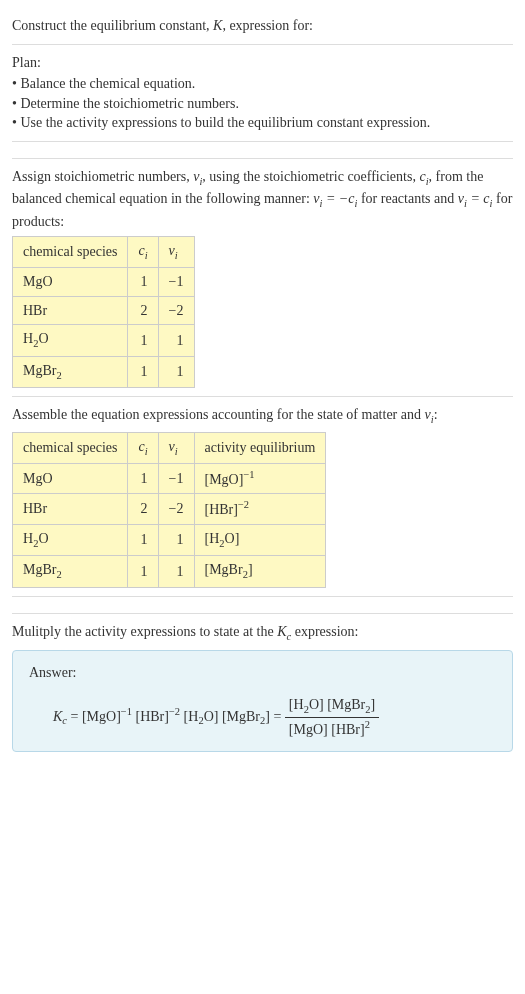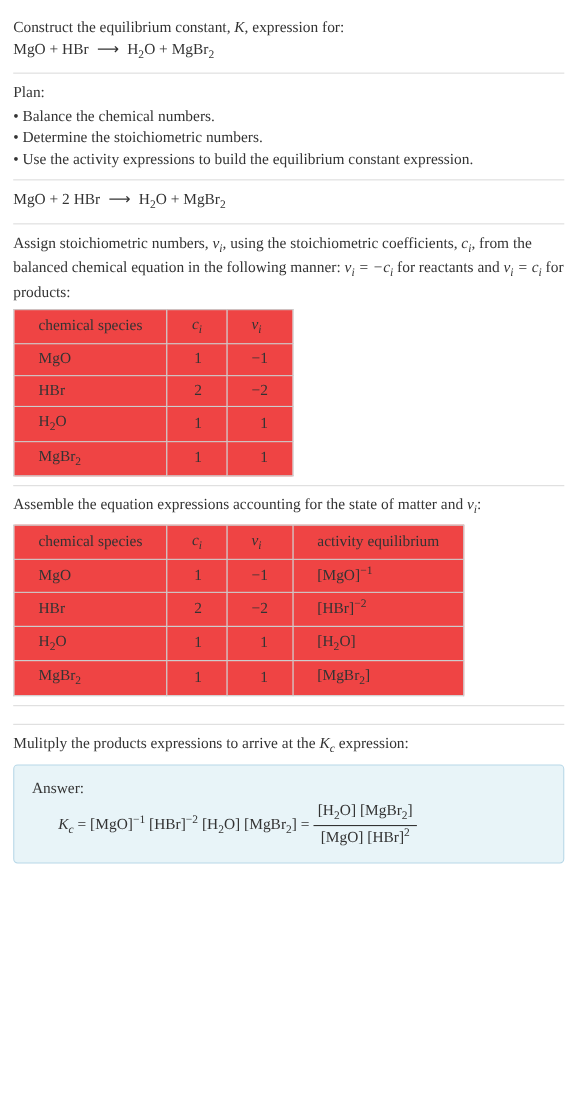--- a/index.html
+++ b/index.html
@@ -44,47 +44,46 @@
     }
     ul.plan li::before {
       content: "• ";
     }
     table {
       border-collapse: collapse;
       margin-top: 4px;
     }
     td, th {
       border: 1px solid #ccc;
-      padding: 4px 22px;
+      padding: 4px 10px;
       text-align: left;
       font-weight: normal;
-      background: #ef4444;
+      background: #fef9c3;
       white-space: nowrap;
     }
     td.num {
       text-align: right;
     }
     .answer-box {
       background: #e8f4f8;
       border: 1px solid #b8d8e8;
       border-radius: 4px;
       padding: 12px 16px;
       margin-top: 6px;
     }
     .answer-label {
-      margin-bottom: 0;
+      margin-bottom: 12px;
     }
     .formula-line {
       padding-left: 24px;
       white-space: nowrap;
     }
     .frac {
       display: inline-block;
       vertical-align: middle;
-      text-align: center;
     }
     .frac .num {
       border-bottom: 1px solid #333;
       padding: 0 4px;
       display: block;
     }
     .frac .den {
       padding: 0 4px;
       display: block;
     }
@@ -92,42 +91,32 @@
       margin-bottom: 4px;
     }
   </style>
 </head>
 <body>
 
 <div class="section">
   <div>
     <span>Construct the equilibrium constant, </span><span class="italic">K</span><span>, expression for:</span>
   </div>
-  <div>
-    <span>MgO + HBr</span>
-    <span class="arrow">⟶</span>
-    <span>H</span><span class="sub">2</span><span>O + MgBr</span><span class="sub">2</span>
-  </div>
 </div>
 
 <div class="section">
   <div>Plan:</div>
   <ul class="plan">
-    <li>Balance the chemical numbers.</li>
+    <li>Balance the chemical equation.</li>
     <li>Determine the stoichiometric numbers.</li>
     <li>Use the activity expressions to build the equilibrium constant expression.</li>
   </ul>
 </div>
 
 <div class="section">
-  <div>
-    <span>MgO + 2 HBr</span>
-    <span class="arrow">⟶</span>
-    <span>H</span><span class="sub">2</span><span>O + MgBr</span><span class="sub">2</span>
-  </div>
 </div>
 
 <div class="section">
   <div class="intro">
     <span>Assign stoichiometric numbers, </span><span class="italic">ν</span><span class="sub italic">i</span><span>, using the stoichiometric coefficients, </span><span class="italic">c</span><span class="sub italic">i</span><span>, from the balanced chemical equation in the following manner: </span><span class="italic">ν</span><span class="sub italic">i</span><span class="italic"> = −c</span><span class="sub italic">i</span><span> for reactants and </span><span class="italic">ν</span><span class="sub italic">i</span><span class="italic"> = c</span><span class="sub italic">i</span><span> for products:</span>
   </div>
   <table>
     <tbody>
         <tr>
       <th>chemical species</th>
@@ -196,21 +185,21 @@
     </tr>
   </tbody>
     </table>
 </div>
 
 <div class="section">
 </div>
 
 <div class="section">
   <div>
-    <span>Mulitply the products expressions to arrive at the </span><span class="italic">K</span><span class="sub italic">c</span><span> expression:</span>
+    <span>Mulitply the activity expressions to state at the </span><span class="italic">K</span><span class="sub italic">c</span><span> expression:</span>
   </div>
   <div class="answer-box">
     <div class="answer-label">Answer:</div>
     <div class="formula-line">
       <span class="italic">K</span><span class="sub italic">c</span><span> = </span><span>[MgO]</span><span class="sup">−1</span><span> </span><span>[HBr]</span><span class="sup">−2</span><span> </span><span>[H</span><span class="sub">2</span><span>O]</span><span> </span><span>[MgBr</span><span class="sub">2</span><span>]</span><span> = </span><span class="frac"><span class="num"><span>[H</span><span class="sub">2</span><span>O] [MgBr</span><span class="sub">2</span><span>]</span></span><span class="den"><span>[MgO] [HBr]</span><span class="sup">2</span></span></span>
     </div>
   </div>
 </div>
 
 </body></html>

